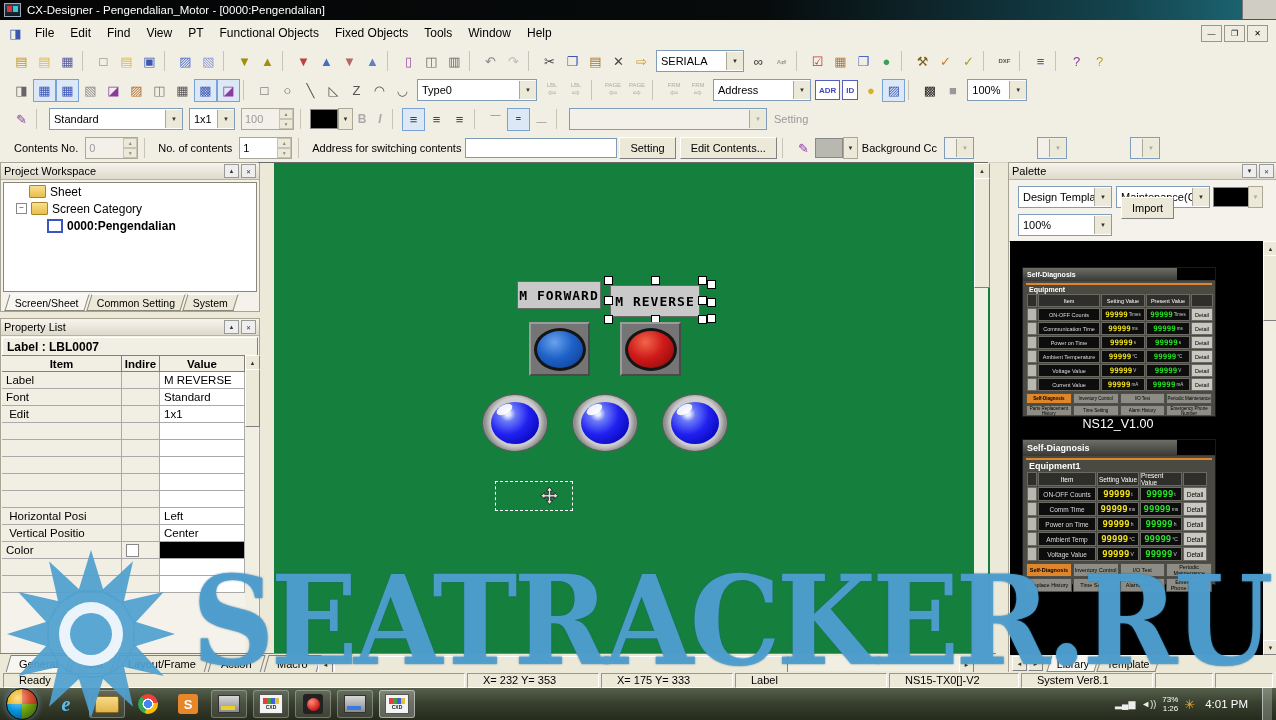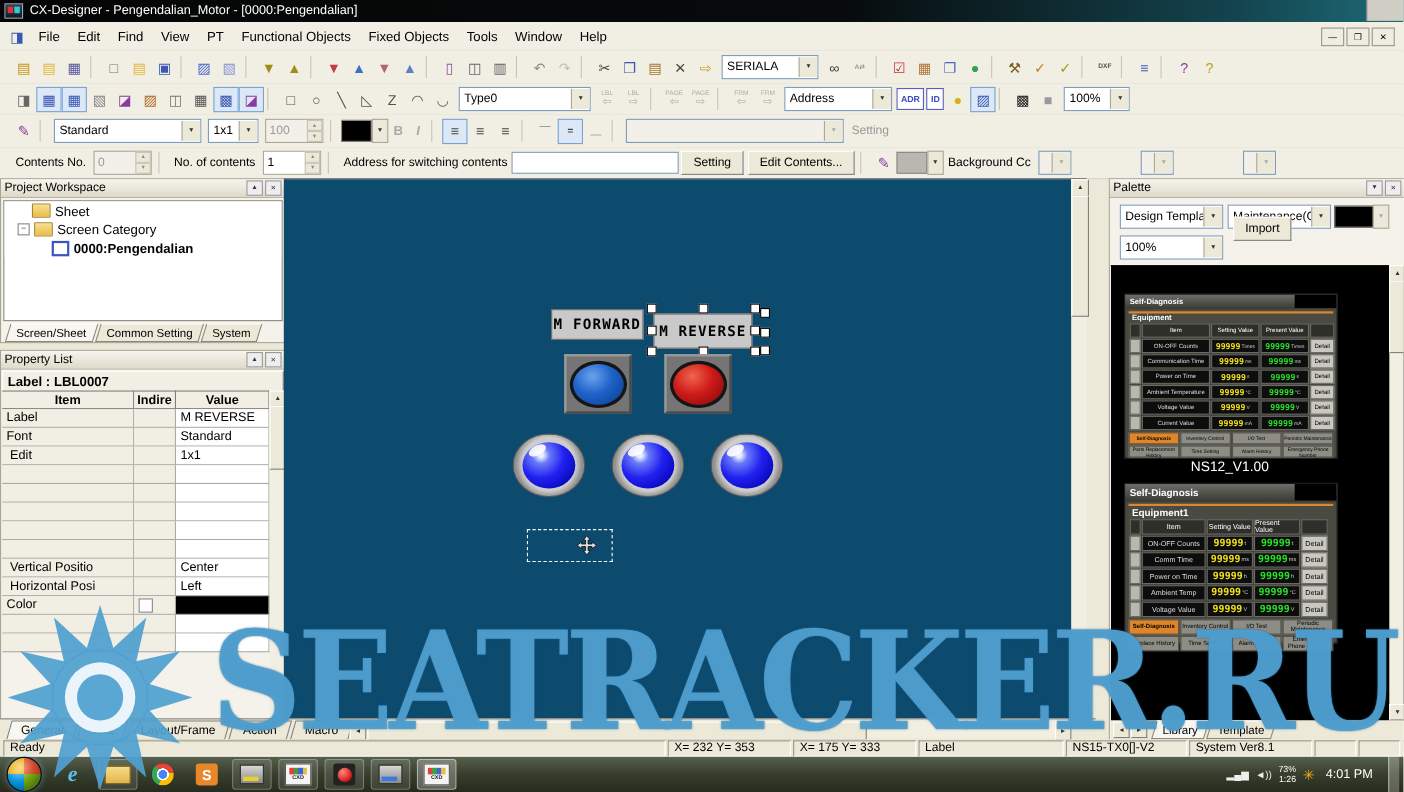--- a/index.html
+++ b/index.html
@@ -87,21 +87,21 @@
   .prow.hdr .pc{background:#f1eee3;font-weight:bold;justify-content:center;padding-left:0;border-color:#808080;border-top:1px solid #808080;}
   .chk{width:11px;height:11px;background:#fff;border:1px solid #888;}
   .pc.colorval{background:#000;}
   #pscroll{position:absolute;top:36px;right:1px;width:13px;bottom:4px;background:#f1efe2;}
   .sbtn{width:13px;height:13px;background:#ece9d8;border:1px solid;border-color:#fff #808080 #808080 #fff;font-size:6px;
      display:flex;align-items:center;justify-content:center;color:#333;}
   .sthumb{position:absolute;left:0;width:13px;background:#ece9d8;border:1px solid;border-color:#fff #808080 #808080 #fff;}
 
   
   #canvaswrap{position:absolute;left:258px;top:162px;width:730px;height:491px;border-top:1px solid #6a6a6a;}
-  #canvas{position:absolute;left:0;top:0;width:716px;height:491px;background:#0c4a6e;overflow:hidden;}
+  #canvas{position:absolute;left:16px;top:0;width:716px;height:491px;background:#15803d;overflow:hidden;}
   #cvs-v{position:absolute;left:716px;top:0;width:14px;height:491px;background:#f1efe2;}
   .hmilabel{position:absolute;background:#c9c9c9;border:1px solid #6a6a6a;color:#000;
      font:bold 13px "DejaVu Sans Mono",monospace;display:flex;align-items:center;justify-content:center;letter-spacing:1px;}
   .handle{position:absolute;width:7px;height:7px;background:#fff;border:1px solid #000;}
   .pushbtn{position:absolute;width:57px;height:50px;background:#757575;border:2px solid;border-color:#9c9c9c #4a4a4a #4a4a4a #9c9c9c;
      display:flex;align-items:center;justify-content:center;}
   .cap{width:46px;height:37px;border-radius:50%;border:3px solid #151515;}
   .cap.blue{background:radial-gradient(ellipse at 38% 30%,#6aa2ec 0%,#1e62c8 45%,#093a8e 100%);}
   .cap.red{background:radial-gradient(ellipse at 38% 30%,#f0664a 0%,#cf1a1a 45%,#7c0808 100%);}
   .pilot{position:absolute;width:64px;height:56px;border-radius:50%;border:1px solid #5a5a5a;
@@ -154,21 +154,21 @@
   #p1 .hrow{grid-template-columns:10px 62px 44px 44px 22px;height:13px;font-size:5.5px;}
   #p1 .dg{font-size:7.5px;} #p1 .unit{font-size:4.5px;} #p1 .hmi-title{font-size:7px;}
   #p1 .hsection{font-size:7px;} #p1 .htab{font-size:4.5px;height:9px;}
   #p2 .hrow{grid-template-columns:10px 58px 42px 42px 24px;height:14px;font-size:6.5px;}
   #p2 .dg{font-size:9px;} #p2 .unit{font-size:5px;} #p2 .hmi-title{height:16px;font-size:9px;}
   #p2 .hsection{font-size:9px;} #p2 .htab{font-size:5.5px;height:12px;}
   #palcaption{position:absolute;left:12px;top:176px;width:192px;text-align:center;color:#fff;font-size:12.5px;}
 
   
   #statusbar{position:absolute;left:0;top:672px;right:0;height:16px;background:#ece9d8;display:flex;align-items:center;padding:0 2px;}
-  .scell{border:1px solid;border-color:#9a9788 #fff #fff #9a9788;height:13px;margin:0 1px;padding:0 5px;font-size:11px;
+  .scell{border:1px solid;border-color:#9a9788 #fff #fff #9a9788;height:13px;margin:0 1px;padding:0 15px;font-size:11px;
      display:flex;align-items:center;overflow:hidden;white-space:nowrap;}
 
   
   #taskbar{position:absolute;left:0;top:688px;right:0;height:32px;display:flex;align-items:center;
      background:linear-gradient(#57604c 0%,#39402f 45%,#262b1d 100%);}
   .orb{width:30px;height:30px;border-radius:50%;margin:0 8px 0 6px;flex:0 0 auto;border:1px solid #0a0f08;
      background:radial-gradient(circle at 35% 30%,rgba(255,255,255,.55),rgba(30,60,110,.15) 45%,rgba(0,0,25,.55) 95%),
        conic-gradient(#f25022 0 90deg,#7fba00 0 180deg,#00a4ef 0 270deg,#ffb900 0 360deg);
      box-shadow:0 0 6px rgba(140,200,255,.5);}
   .tk{width:34px;height:26px;margin:0 3px;border-radius:3px;display:flex;align-items:center;justify-content:center;flex:0 0 auto;}
@@ -542,28 +542,28 @@
           <div class="pc item"></div>
           <div class="pc ind"></div>
           <div class="pc val"></div>
         </div>
           <div class="prow">
           <div class="pc item"></div>
           <div class="pc ind"></div>
           <div class="pc val"></div>
         </div>
           <div class="prow">
+          <div class="pc item"> Horizontal Posi</div>
+          <div class="pc ind"></div>
+          <div class="pc val">Left</div>
+        </div>
+          <div class="prow">
           <div class="pc item"> Vertical Positio</div>
           <div class="pc ind"></div>
           <div class="pc val">Center</div>
-        </div>
-          <div class="prow">
-          <div class="pc item"> Horizontal Posi</div>
-          <div class="pc ind"></div>
-          <div class="pc val">Left</div>
         </div>
         </div>
       <div class="prow">
         <div class="pc item">Color</div>
         <div class="pc ind"><span class="chk"></span></div>
         <div class="pc val colorval"></div>
       </div>
       <div>
           <div class="prow">
           <div class="pc item"></div>

